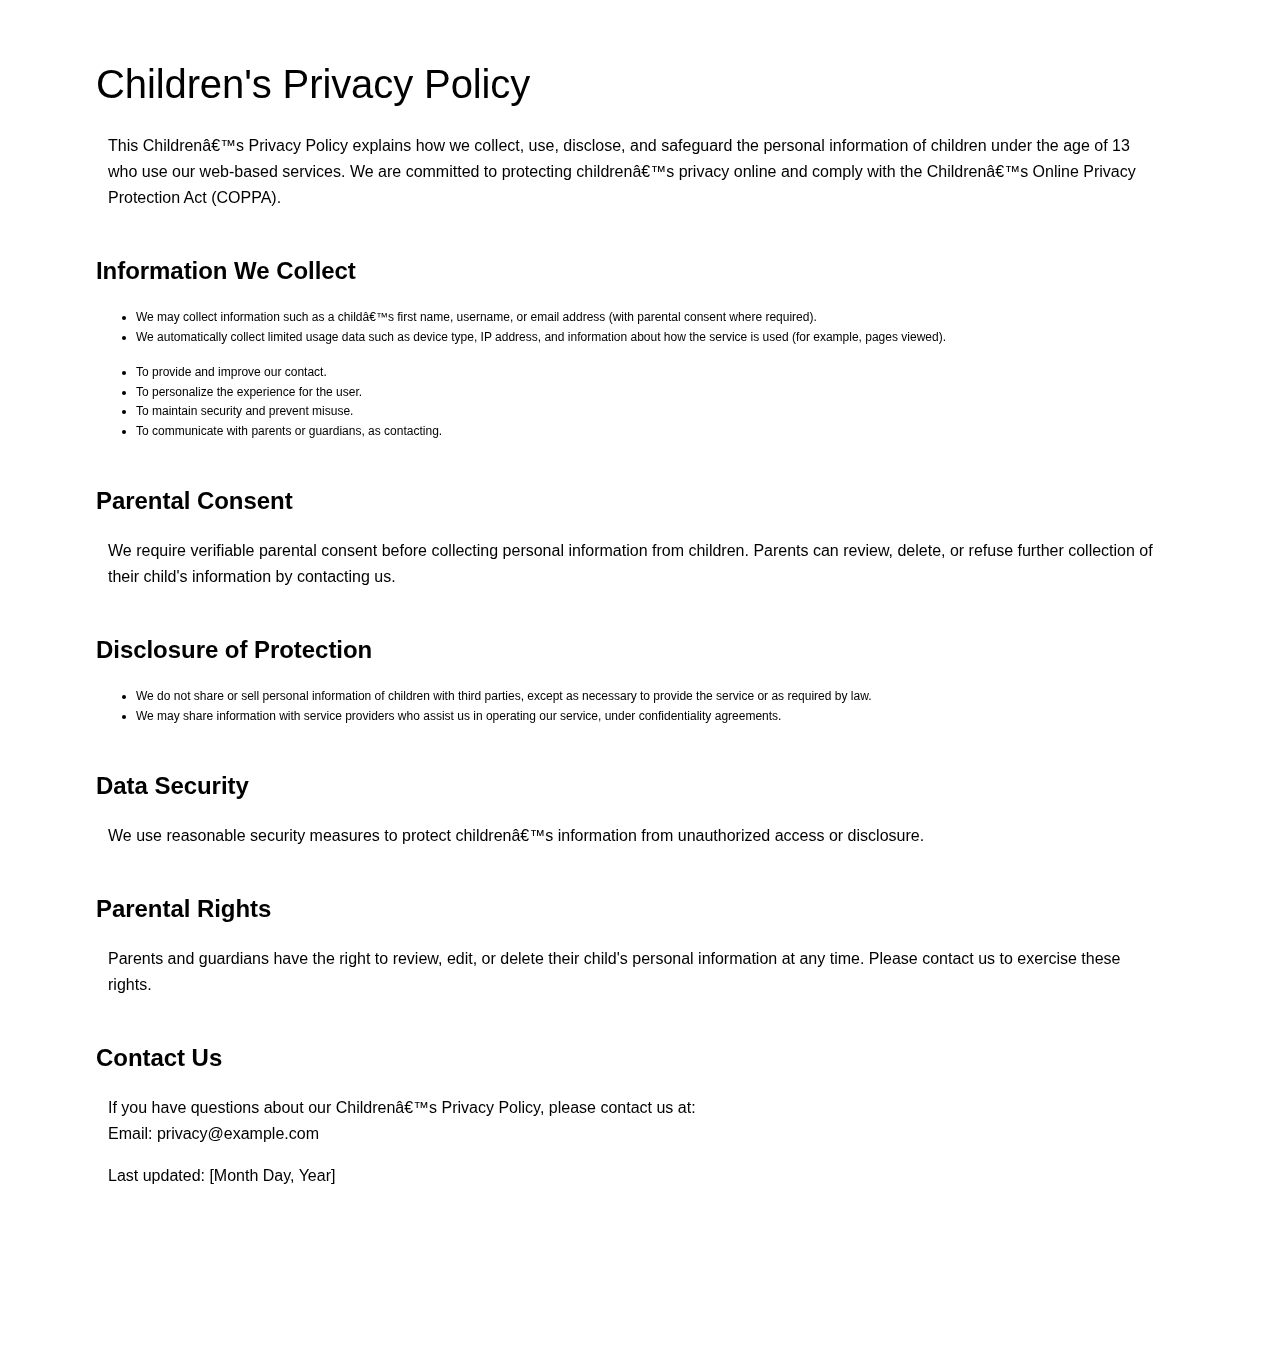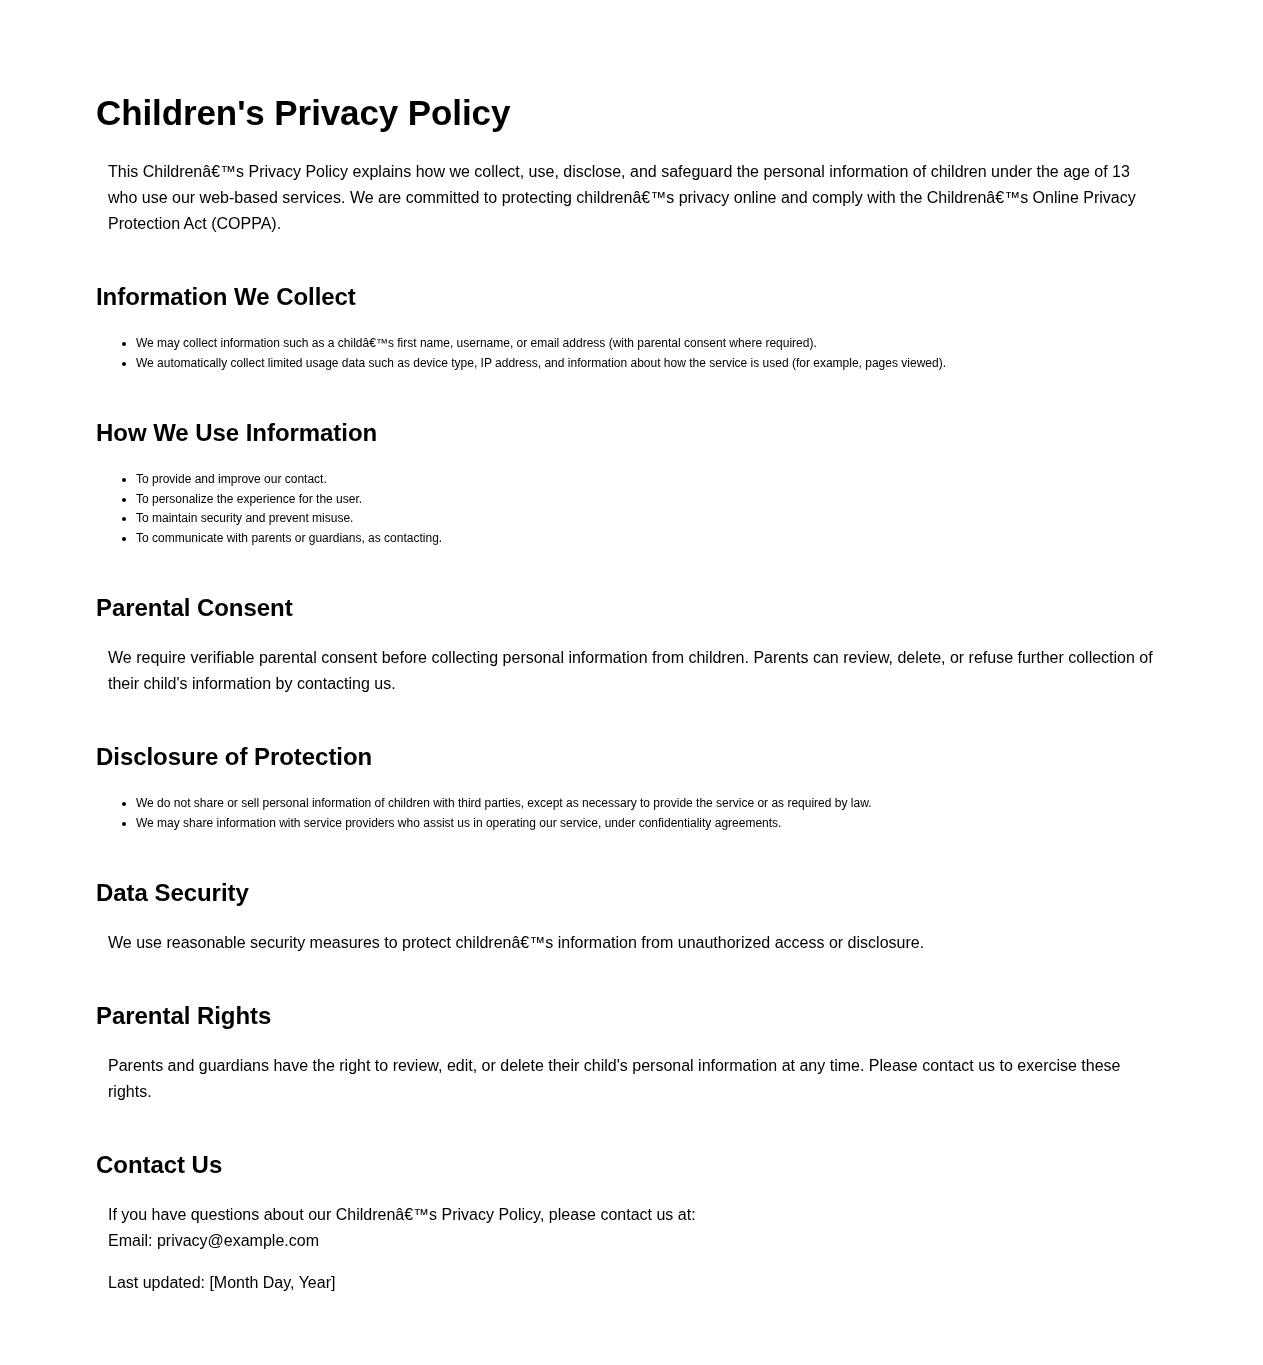--- a/index.html
+++ b/index.html
@@ -16,24 +16,24 @@
     -webkit-font-smoothing: antialiased;
   }
   .page {
     width: 1263px;
     min-height: 1365px;
     box-sizing: border-box;
     background: #ffffff;
     padding: 8px 103px 8px 96px;
   }
   h1.doc-title {
-    font-size: 35px;
+    font-size: 40px;
     line-height: 1.15;
-    font-weight: bold;
-    margin: 85px 0 26px 0;
+    font-weight: normal;
+    margin: 53px 0 26px 0;
     letter-spacing: -0.1px;
   }
   h2.section-title {
     font-size: 24px;
     line-height: 1.2;
     font-weight: bold;
     margin: 46px 0 22px 0;
     letter-spacing: -0.05px;
   }
   p.body-text {
@@ -73,21 +73,20 @@
 
   <div class="section">
     <h2 class="section-title">Information We Collect</h2>
     <ul class="bullet-list">
       <li>We may collect information such as a childâ€™s first name, username, or email address (with parental consent where required).</li>
       <li>We automatically collect limited usage data such as device type, IP address, and information about how the service is used (for example, pages viewed).</li>
     </ul>
   </div>
 
   <div class="section">
-    <h2 class="section-title">How We Use Information</h2>
     <ul class="bullet-list">
       <li>To provide and improve our contact.</li>
       <li>To personalize the experience for the user.</li>
       <li>To maintain security and prevent misuse.</li>
       <li>To communicate with parents or guardians, as contacting.</li>
     </ul>
   </div>
 
   <div class="section">
     <h2 class="section-title">Parental Consent</h2>

